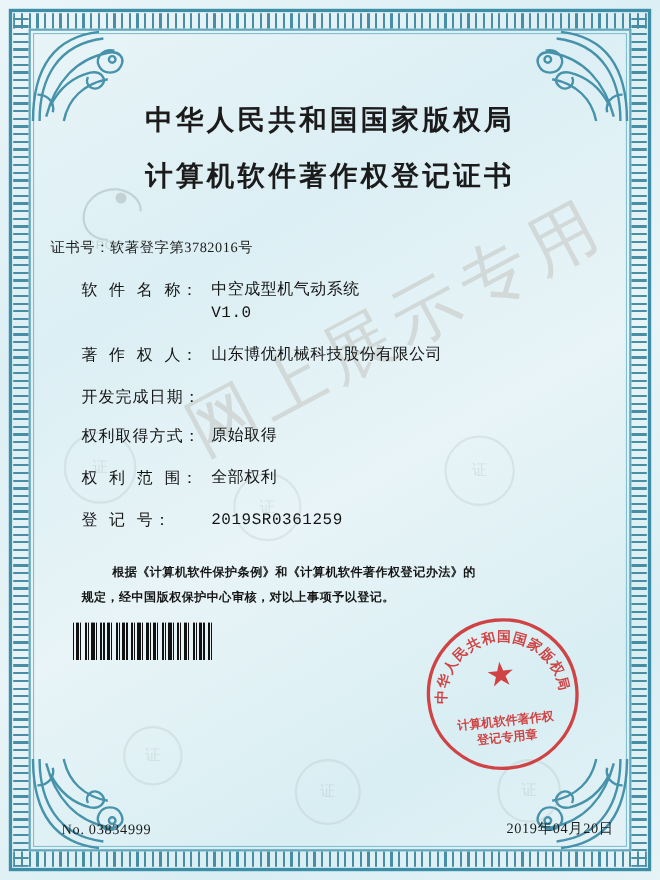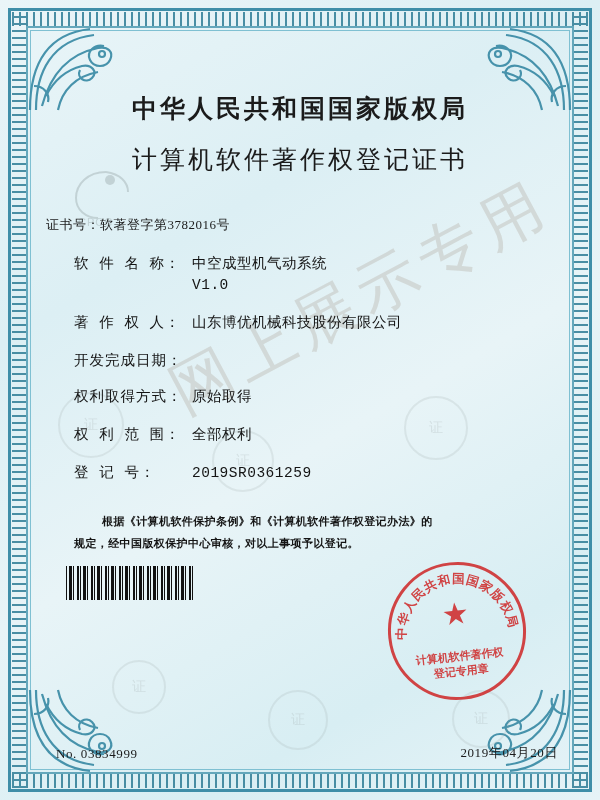--- a/index.html
+++ b/index.html
@@ -116,21 +116,21 @@
     text-align: center;
     font-size: 25px;
     font-weight: bold;
     letter-spacing: 3px;
     color: #1b1b1b;
     margin-top: 38px;
   }
   .title-sub {
     text-align: center;
     font-size: 25px;
-    font-weight: normal;
+    font-weight: bold;
     letter-spacing: 3px;
     color: #1b1b1b;
     margin-top: 18px;
   }
 
   .cert-no {
     margin-top: 40px;
     text-align: left;
     padding-right: 20px;
     font-size: 13px;

